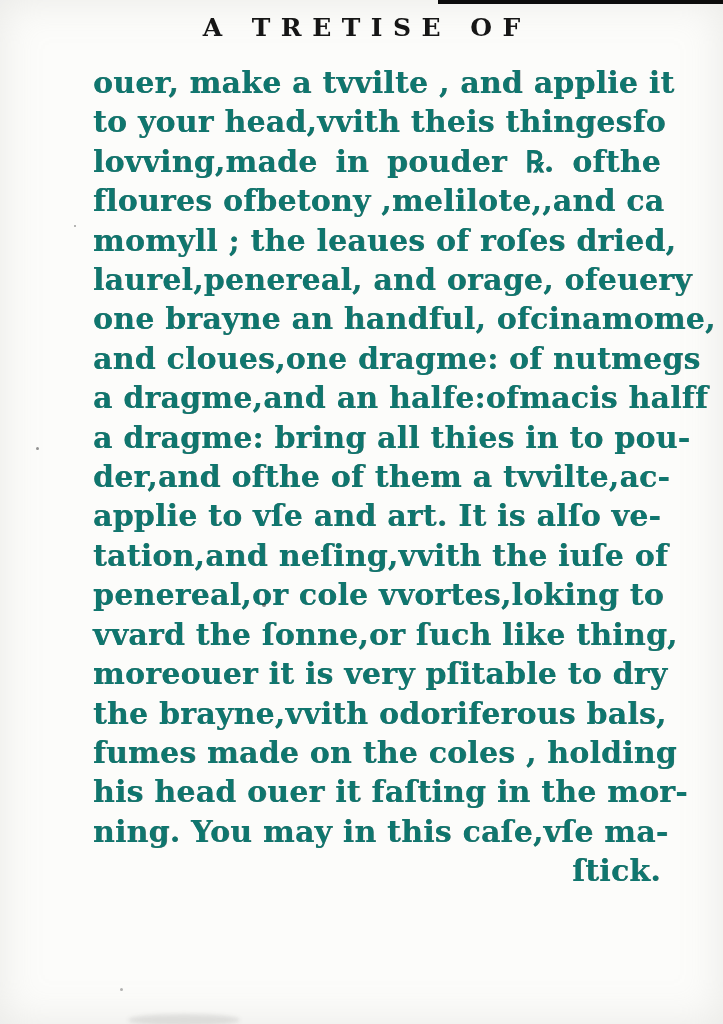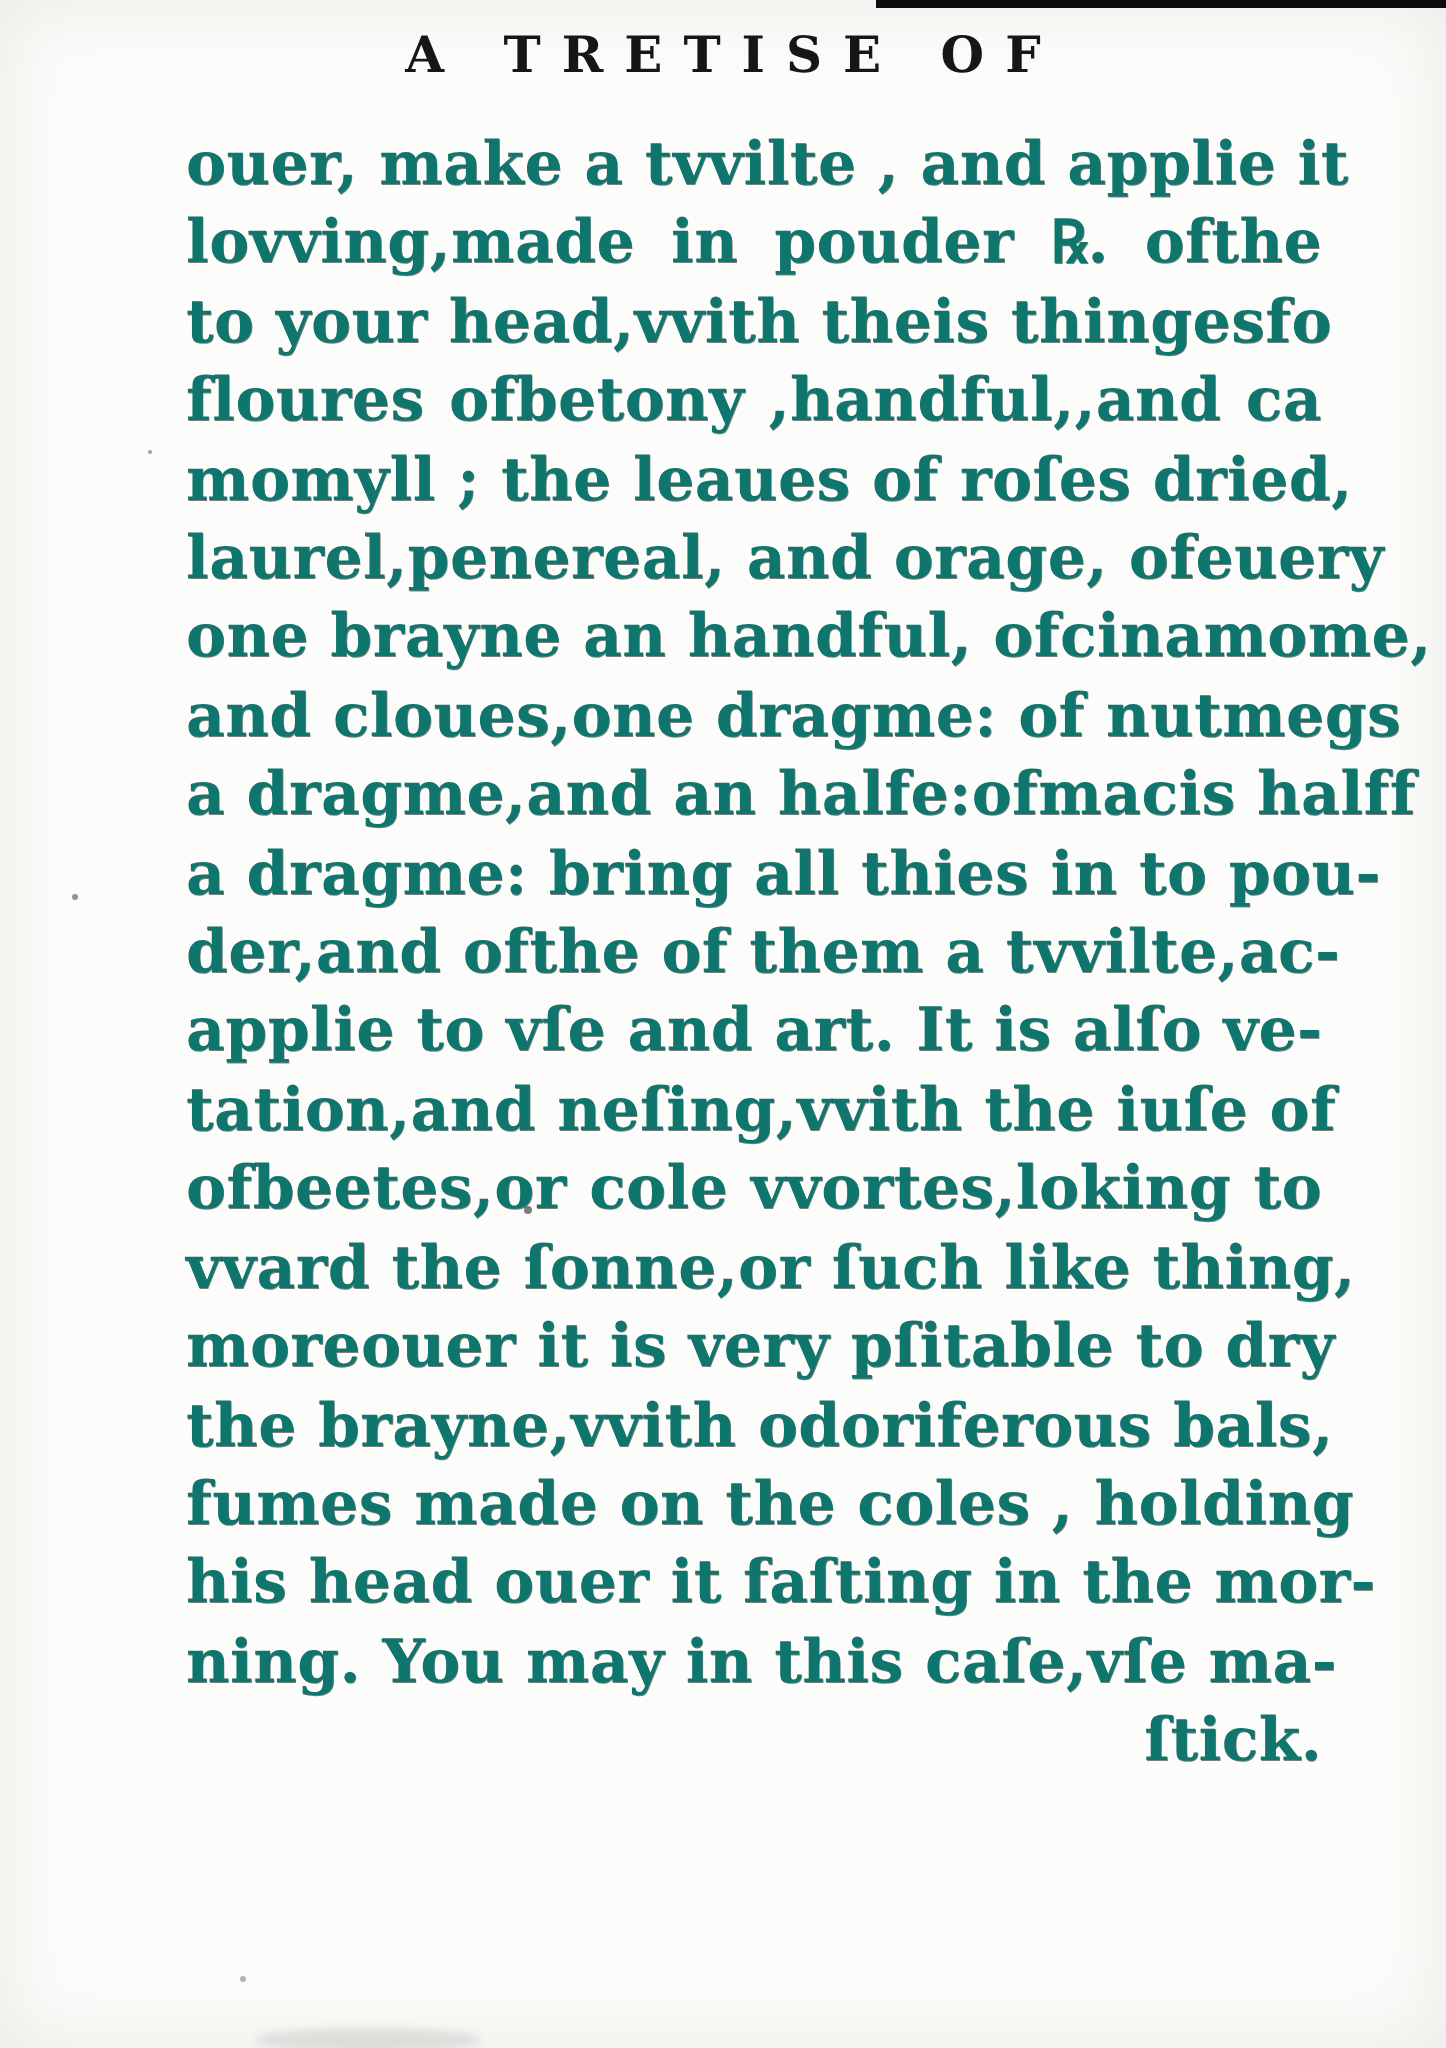--- a/index.html
+++ b/index.html
@@ -52,33 +52,33 @@
 </head>
 <body>
 
 <div class="page">
   <div class="top-strip"></div>
 
   <div class="running-head">A TRETISE OF</div>
 
   <div class="body-text">
     <div class="line">ouer, make a tvvilte , and applie it</div>
+    <div class="line">to your head,vvith theis thingesfo</div>
     <div class="line">lovving,made in pouder ℞. ofthe</div>
-    <div class="line">to your head,vvith theis thingesfo</div>
-    <div class="line">floures ofbetony ,handful,,and ca</div>
+    <div class="line">floures ofbetony ,melilote,,and ca</div>
     <div class="line">momyll ; the leaues of roſes dried,</div>
     <div class="line">laurel,penereal, and orage, ofeuery</div>
     <div class="line">one brayne an handful, ofcinamome,</div>
     <div class="line">and cloues,one dragme: of nutmegs</div>
     <div class="line">a dragme,and an halfe:ofmacis halff</div>
     <div class="line">a dragme: bring all thies in to pou-</div>
     <div class="line">der,and ofthe of them a tvvilte,ac-</div>
     <div class="line">applie to vſe and art. It is alſo ve-</div>
     <div class="line">tation,and neſing,vvith the iuſe of</div>
-    <div class="line">ofbeetes,or cole vvortes,loking to</div>
+    <div class="line">penereal,or cole vvortes,loking to</div>
     <div class="line">vvard the ſonne,or ſuch like thing,</div>
     <div class="line">moreouer it is very pſitable to dry</div>
     <div class="line">the brayne,vvith odoriferous bals,</div>
     <div class="line">fumes made on the coles , holding</div>
     <div class="line">his head ouer it faſting in the mor-</div>
     <div class="line">ning. You may in this caſe,vſe ma-</div>
     <div class="line catchword">ſtick.</div>
   </div>
 
   <div class="smudge"></div>

